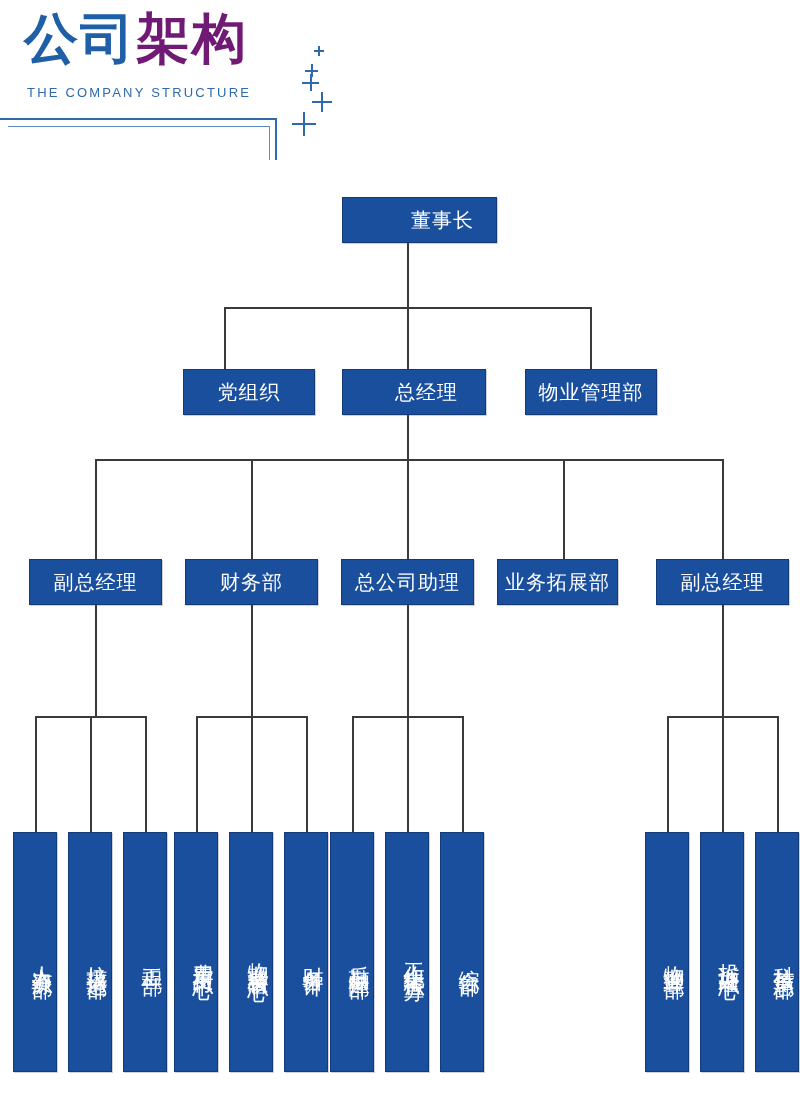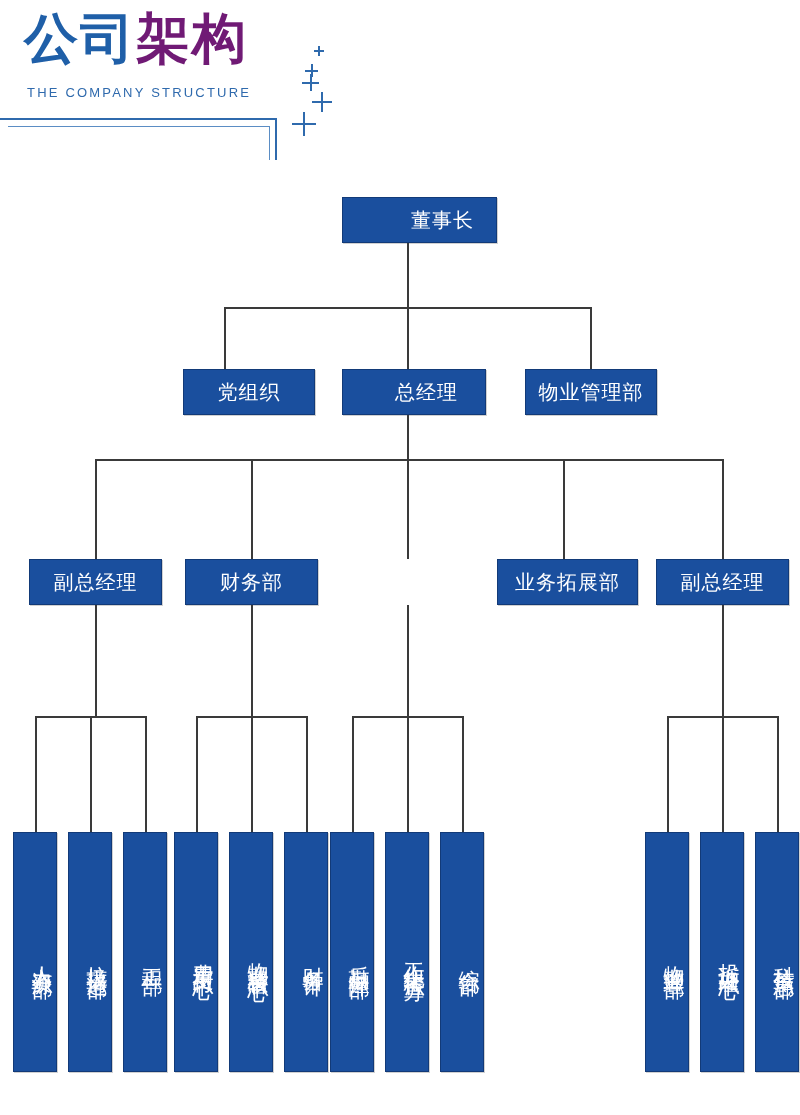--- a/index.html
+++ b/index.html
@@ -153,21 +153,22 @@
     <div class="line hline" style="left:95px; top:459px; width:628px;"></div>
 
     <div class="line vline" style="left:95px; top:459px; height:100px;"></div>
     <div class="line vline" style="left:251px; top:459px; height:100px;"></div>
     <div class="line vline" style="left:407px; top:459px; height:100px;"></div>
     <div class="line vline" style="left:563px; top:459px; height:100px;"></div>
     <div class="line vline" style="left:722px; top:459px; height:100px;"></div>
 
     <div class="node h" style="left:29px; top:559px; width:133px; height:46px;">副总经理</div>
     <div class="node h" style="left:185px; top:559px; width:133px; height:46px;">财务部</div>
-    <div class="node h" style="left:497px; top:559px; width:141px; height:46px;">业务拓展部</div>
+    <div class="node h" style="left:341px; top:559px; width:133px; height:46px;">总公司助理</div>
+    <div class="node h" style="left:497px; top:559px; width:121px; height:46px;">业务拓展部</div>
     <div class="node h" style="left:656px; top:559px; width:133px; height:46px;">副总经理</div>
 
     <div class="line vline" style="left:95px; top:605px; height:111px;"></div>
     <div class="line hline" style="left:35px; top:716px; width:111px;"></div>
     <div class="line vline" style="left:35px; top:716px; height:116px;"></div>
     <div class="line vline" style="left:90px; top:716px; height:116px;"></div>
     <div class="line vline" style="left:145px; top:716px; height:116px;"></div>
 
     <div class="line vline" style="left:251px; top:605px; height:111px;"></div>
     <div class="line hline" style="left:196px; top:716px; width:111px;"></div>

